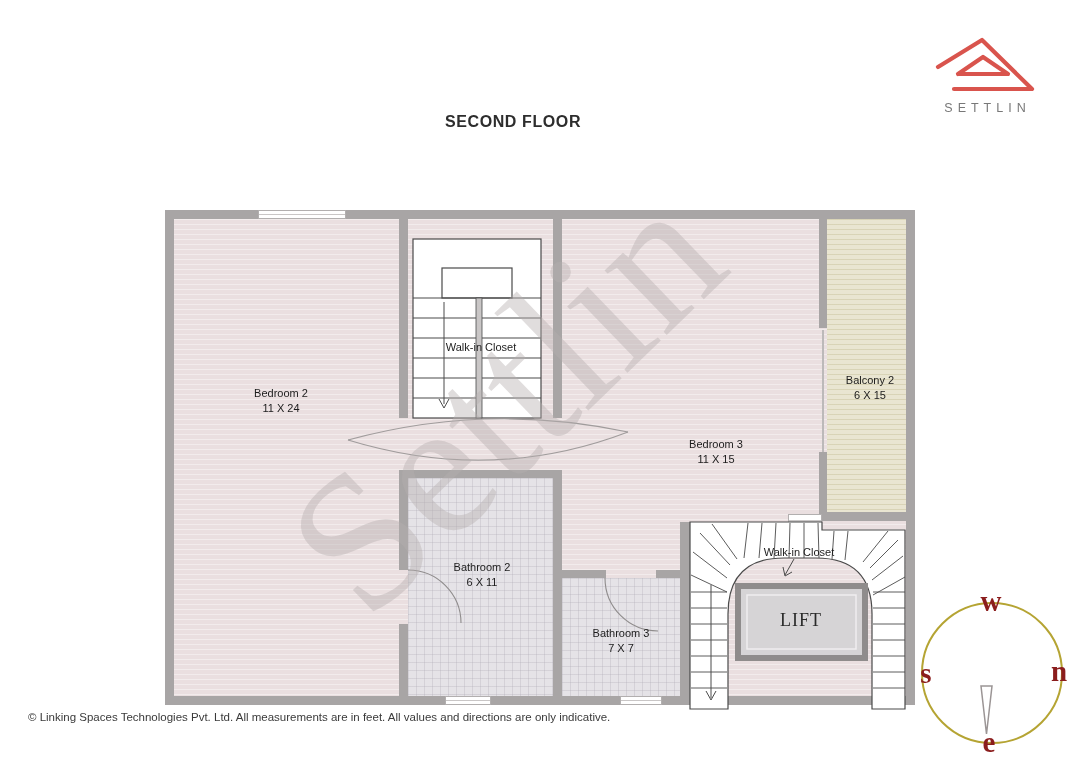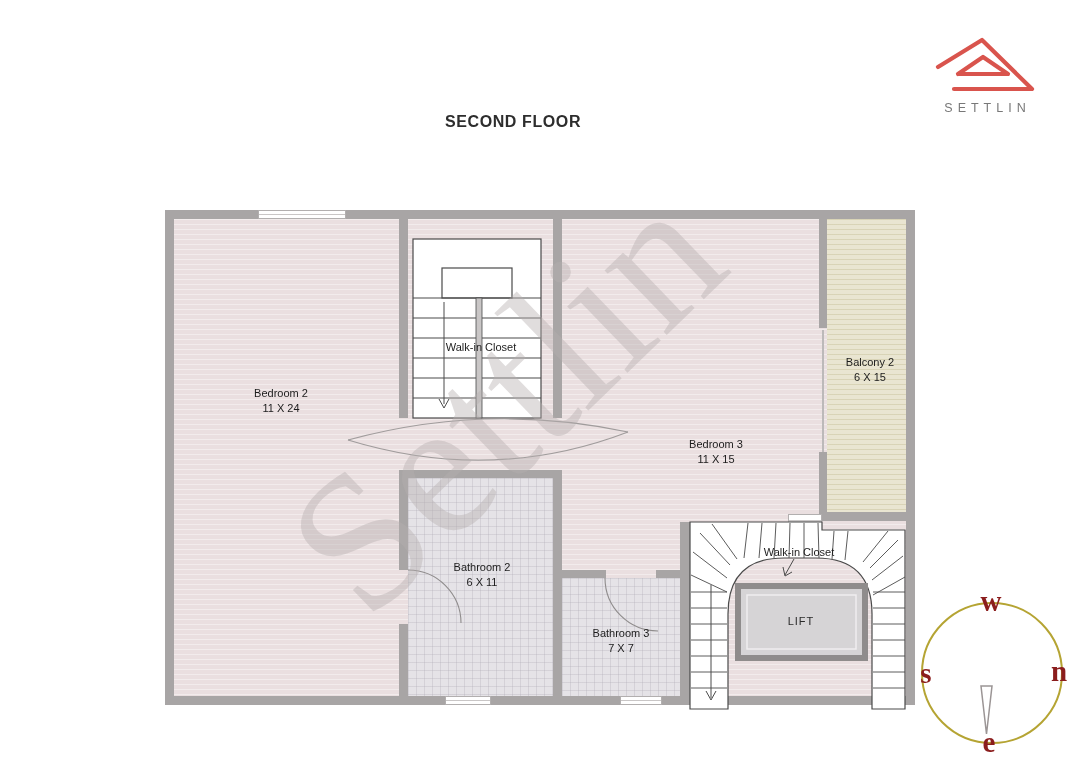--- a/index.html
+++ b/index.html
@@ -40,21 +40,21 @@
     font-family:"Liberation Serif", serif;
     font-size:195px; color:rgba(182,174,174,0.42);
     white-space:nowrap; pointer-events:none; line-height:1;
   }
   
   .room-label{
     position:absolute; z-index:6; transform:translate(-50%,-50%);
     text-align:center; color:#1c1c1c; font-size:11px; line-height:1.32;
     white-space:nowrap;
   }
-  .lift-label{letter-spacing:1px; font-size:11px; color:#2a2a2a;}
+  .lift-label{letter-spacing:1px; font-size:18px; color:#2a2a2a;font-family:Liberation Serif, serif;}
   
   .floor-title{
     position:absolute; left:513px; top:113px; transform:translateX(-50%);
     font-size:16px; font-weight:600; letter-spacing:0.6px; color:#2d2d2d; z-index:7;
     white-space:nowrap;
   }
   .footer{
     position:absolute; left:28px; top:711px; font-size:11.5px; color:#3a3a3a; z-index:7;
     white-space:nowrap;
   }
@@ -201,21 +201,21 @@
     <div>Bedroom 2</div>
     <div>11 X 24</div>
   </div>
   <div class="room-label" style="left:481px;top:347px;">
     <div>Walk-in Closet</div>
   </div>
   <div class="room-label" style="left:716px;top:416px;margin-top:36px;">
     <div>Bedroom 3</div>
     <div>11 X 15</div>
   </div>
-  <div class="room-label" style="left:870px;top:370px;">
+  <div class="room-label" style="left:870px;top:388px;">
     <div>Balcony 2</div>
     <div>6 X 15</div>
   </div>
   <div class="room-label" style="left:482px;top:575px;">
     <div>Bathroom 2</div>
     <div>6 X 11</div>
   </div>
   <div class="room-label" style="left:621px;top:641px;">
     <div>Bathroom 3</div>
     <div>7 X 7</div>
@@ -231,14 +231,15 @@
     <div class="compass-circle"></div>
     <span class="compass-letter" style="left:70px;top:-1px;">w</span>
     <span class="compass-letter" style="left:5px;top:71px;">s</span>
     <span class="compass-letter" style="left:138px;top:69px;">n</span>
     <span class="compass-letter" style="left:68px;top:140px;">e</span>
     <svg class="compass-needle" width="16" height="52" viewBox="0 0 16 52">
       <polygon points="2,2 13,2 7.5,50" fill="#ffffff" stroke="#9b9595" stroke-width="1.5"></polygon>
     </svg>
   </div>
 
+  <div class="footer">© Linking Spaces Technologies Pvt. Ltd. All measurements are in feet. All values and directions are only indicative.</div>
 
 </div>
 
 </body></html>

